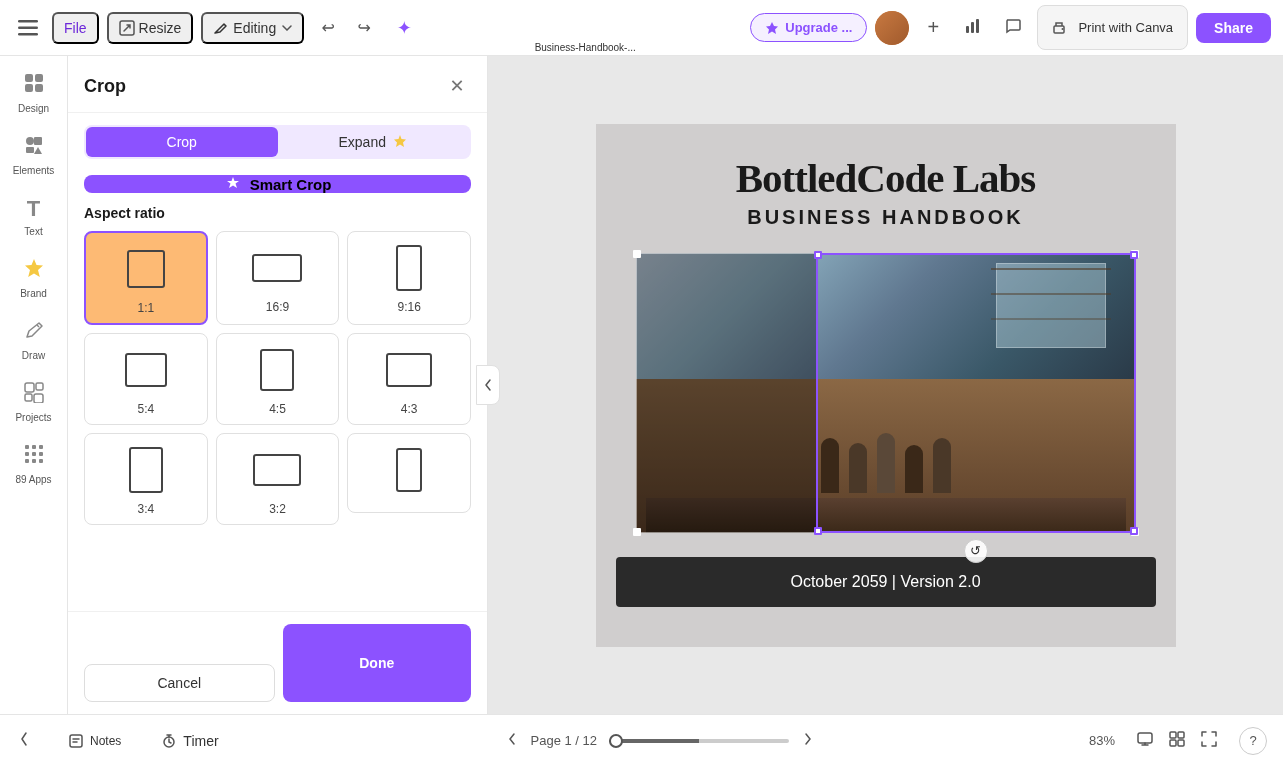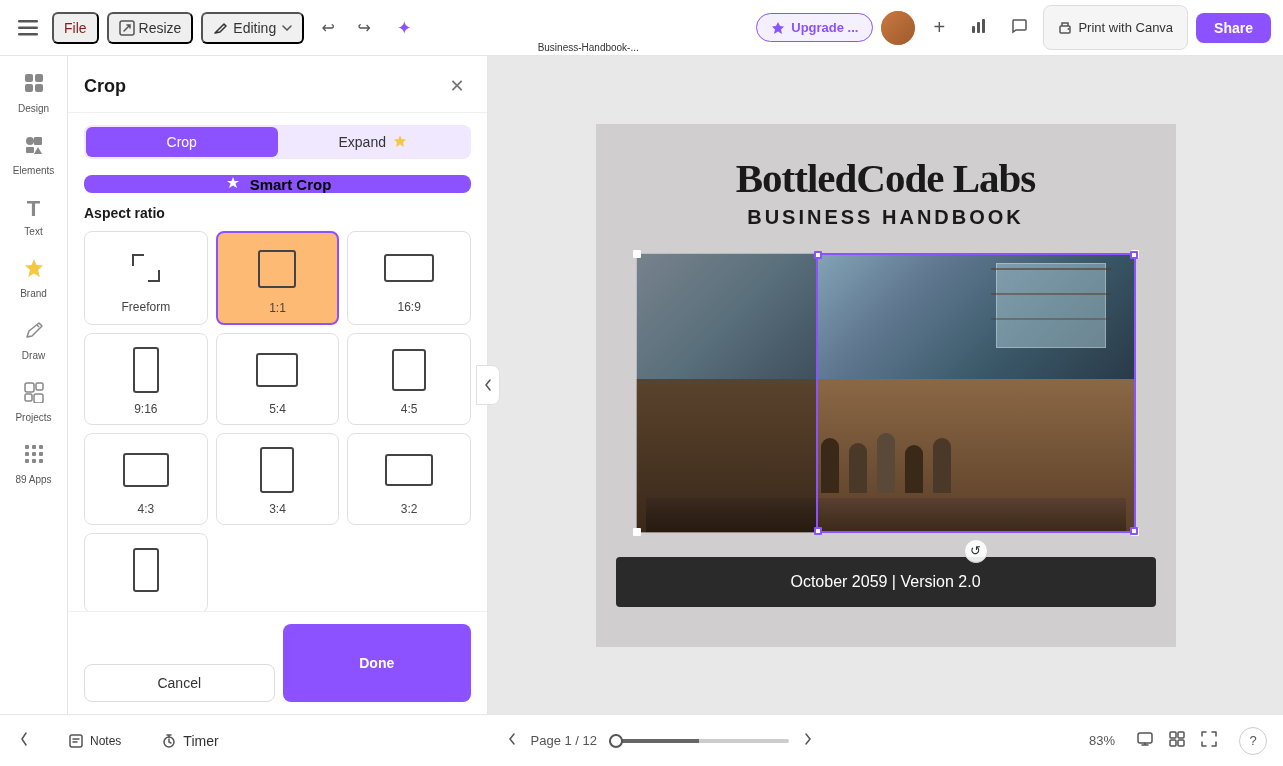--- a/index.html
+++ b/index.html
@@ -4,35 +4,35 @@
   <style>
     * { box-sizing: border-box; margin: 0; padding: 0; }
     body { width: 1283px; height: 766px; overflow: hidden; font-family: -apple-system, BlinkMacSystemFont, 'Segoe UI', sans-serif; display: flex; flex-direction: column; background: #f0f0f0; }
 
     
     .topbar {
       height: 56px; background: #ffffff; display: flex; align-items: center;
       padding: 0 12px; gap: 8px; border-bottom: 1px solid #e5e5e5; flex-shrink: 0; z-index: 10;
     }
     .topbar-hamburger { width: 32px; height: 32px; display: flex; align-items: center; justify-content: center; cursor: pointer; }
-    .topbar-file { display: flex; align-items: center; gap: 4px; padding: 6px 10px; border-radius: 6px; cursor: pointer; font-size: 14px; font-weight: 500; color: #7f1d1d; }
+    .topbar-file { display: flex; align-items: center; gap: 4px; padding: 6px 10px; border-radius: 6px; cursor: pointer; font-size: 14px; font-weight: 500; color: #6d28d9; }
     .topbar-resize { display: flex; align-items: center; gap: 4px; padding: 6px 10px; border-radius: 6px; cursor: pointer; font-size: 14px; color: #333; }
     .topbar-editing { display: flex; align-items: center; gap: 6px; padding: 6px 10px; border-radius: 6px; cursor: pointer; font-size: 14px; color: #333; background: #f0f0f0; }
     .topbar-sep { flex: 1; }
     .undo-redo { display: flex; gap: 4px; }
     .undo-redo button { width: 32px; height: 32px; border: none; background: none; cursor: pointer; border-radius: 6px; font-size: 16px; color: #555; }
     .magic-btn { width: 32px; height: 32px; border: none; background: none; cursor: pointer; border-radius: 6px; font-size: 18px; color: #8c52ff; }
     .doc-title { padding: 6px 12px; border-radius: 6px; font-size: 10px; color: #333; cursor: pointer; font-weight: 500; margin-top: 40px; }
     .upgrade-btn { background: #f5f0ff; border: 1.5px solid #8c52ff; color: #8c52ff; border-radius: 20px; padding: 6px 14px; font-size: 13px; font-weight: 600; cursor: pointer; display: flex; align-items: center; gap: 6px; }
     .avatar { width: 34px; height: 34px; border-radius: 50%; background: #c87941; overflow: hidden; display: flex; align-items: center; justify-content: center; cursor: pointer; }
     .avatar-img { width: 34px; height: 34px; border-radius: 50%; background: linear-gradient(135deg, #c87941 0%, #a05a2c 100%); }
     .add-btn { width: 32px; height: 32px; border: none; background: none; cursor: pointer; border-radius: 6px; font-size: 20px; color: #555; }
     .analytics-btn { width: 32px; height: 32px; border: none; background: none; cursor: pointer; border-radius: 6px; font-size: 16px; color: #555; }
     .comments-btn { width: 32px; height: 32px; border: none; background: none; cursor: pointer; border-radius: 6px; font-size: 16px; color: #555; }
-    .print-btn { background: #f5f5f5; border: 1px solid #ddd; color: #333; border-radius: 8px; padding: 14px 14px; font-size: 13px; font-weight: 500; cursor: pointer; display: flex; align-items: center; gap: 6px; }
+    .print-btn { background: #f5f5f5; border: 1px solid #ddd; color: #333; border-radius: 8px; padding: 14px 14px; font-size: 13px; font-weight: 500; cursor: pointer; display: flex; align-items: center; gap: 12px; }
     .share-btn { background: #8c52ff; border: none; color: #fff; border-radius: 8px; padding: 7px 18px; font-size: 14px; font-weight: 600; cursor: pointer; }
 
     
     .main-area { display: flex; flex: 1; overflow: hidden; }
 
     
     .sidebar-icons { width: 68px; background: #fff; border-right: 1px solid #e5e5e5; display: flex; flex-direction: column; align-items: center; padding: 8px 0; gap: 4px; overflow-y: auto; }
     .sidebar-icon-item { display: flex; flex-direction: column; align-items: center; padding: 8px 4px; border-radius: 8px; cursor: pointer; width: 60px; gap: 4px; }
     .sidebar-icon-item .icon-sym { font-size: 20px; color: #555; }
     .sidebar-icon-item .icon-label { font-size: 10px; color: #555; text-align: center; }
@@ -294,29 +294,20 @@
         <svg width="18" height="18" viewBox="0 0 18 18" fill="none">
             <path d="M9 2l1.5 4H15l-3.5 2.5L13 13 9 10.5 5 13l1.5-4.5L3 6h4.5z" fill="white"></path>
           </svg>
         <span>Smart Crop</span>
       </button>
 
       <div class="aspect-section">
         <div class="aspect-label">Aspect ratio</div>
         <div class="aspect-grid">
 
-          <div class="aspect-card">
-            <div class="aspect-card-icon">
-              <div style="position:relative;width:44px;height:44px;">
-                <div style="position:absolute;top:8px;left:8px;width:12px;height:12px;border-top:2.5px solid #444;border-left:2.5px solid #444;"></div>
-                <div style="position:absolute;bottom:8px;right:8px;width:12px;height:12px;border-bottom:2.5px solid #444;border-right:2.5px solid #444;"></div>
-              </div>
-            </div>
-            <span class="aspect-card-label">Freeform</span>
-          </div>
 
           <div class="aspect-card selected">
             <div class="aspect-card-icon">
               <div class="ar-square"></div>
             </div>
             <span class="aspect-card-label">1:1</span>
           </div>
 
           <div class="aspect-card">
             <div class="aspect-card-icon">

